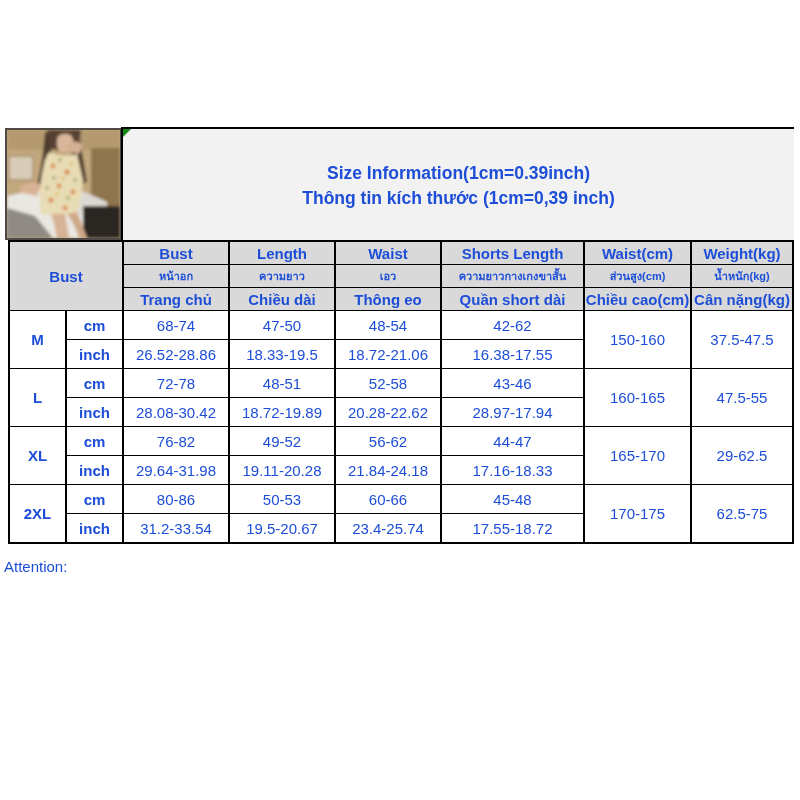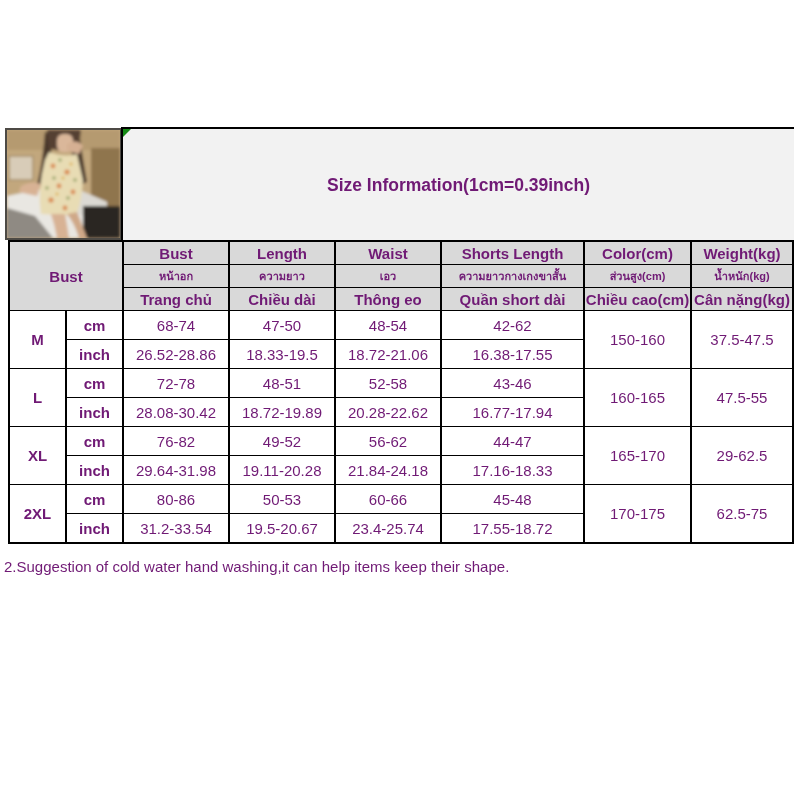--- a/index.html
+++ b/index.html
@@ -1,17 +1,17 @@
 <!DOCTYPE html>
 <html><head>
 <meta charset="utf-8">
 <style>
   html,body{margin:0;padding:0;background:#ffffff;}
   #page{position:relative;width:800px;height:800px;background:#ffffff;overflow:hidden;
-        font-family:"Liberation Sans","DejaVu Sans",sans-serif;color:#701a75;}
+        font-family:"Liberation Sans","DejaVu Sans",sans-serif;color:#1d4ed8;}
 
   
   #photo{position:absolute;left:5px;top:128px;width:113px;height:108px;
          border:2px solid #4d4a45;background:#c3a87e;}
   #photo svg{display:block;width:100%;height:100%;}
 
   
   #titlecell{position:absolute;left:121px;top:127px;width:671px;height:113px;
              background:#f2f2f2;border-top:2px solid #000;border-left:2px solid #000;
              display:flex;flex-direction:column;justify-content:center;align-items:center;}
@@ -87,20 +87,21 @@
           </g>
         <path d="M14 56 Q24 50 34 54 L30 66 Q20 64 12 62 Z" fill="#d8b294"></path>
         <path d="M44 84 Q48 96 50 108 L62 108 Q60 94 58 84 Z" fill="#d8b294"></path>
         <path d="M60 84 Q68 94 72 108 L80 108 Q74 92 70 82 Z" fill="#cfa888"></path>
       </g>
     </svg>
   </div>
 
   <div id="titlecell">
     <div class="tline">Size Information(1cm=0.39inch)</div>
+    <div class="tline">Thông tin kích thước (1cm=0,39 inch)</div>
   </div>
   <div id="err-triangle"></div>
 
   <table id="sizetable">
     <colgroup>
       <col style="width:57px">
         <col style="width:57px">
         <col style="width:106px">
         <col style="width:106px">
       <col style="width:106px">
@@ -108,21 +109,21 @@
         <col style="width:107px">
         <col style="width:102px">
     </colgroup>
     <tbody>
       <tr class="hrow">
         <td class="sizehead" colspan="2" rowspan="3">Bust</td>
         <td>Bust</td>
         <td>Length</td>
         <td>Waist</td>
         <td>Shorts Length</td>
-        <td>Color(cm)</td>
+        <td>Waist(cm)</td>
         <td>Weight(kg)</td>
       </tr>
       <tr class="hrow">
         <td class="th-lang">หน้าอก</td>
         <td class="th-lang">ความยาว</td>
         <td class="th-lang">เอว</td>
         <td class="th-lang">ความยาวกางเกงขาสั้น</td>
         <td class="th-lang">ส่วนสูง(cm)</td>
         <td class="th-lang">น้ำหนัก(kg)</td>
       </tr>
@@ -161,21 +162,21 @@
         <td class="band">52-58</td>
         <td class="band">43-46</td>
         <td class="merged" rowspan="2">160-165</td>
         <td class="merged" rowspan="2">47.5-55</td>
       </tr>
       <tr class="drow">
         <td class="unitlabel">inch</td>
         <td>28.08-30.42</td>
         <td>18.72-19.89</td>
         <td>20.28-22.62</td>
-        <td>16.77-17.94</td>
+        <td>28.97-17.94</td>
       </tr>
 
       <tr class="drow thick">
         <td class="sizelabel" rowspan="2">XL</td>
         <td class="unitlabel band">cm</td>
         <td class="band">76-82</td>
         <td class="band">49-52</td>
         <td class="band">56-62</td>
         <td class="band">44-47</td>
         <td class="merged" rowspan="2">165-170</td>
@@ -203,16 +204,16 @@
         <td class="unitlabel">inch</td>
         <td>31.2-33.54</td>
         <td>19.5-20.67</td>
         <td>23.4-25.74</td>
         <td>17.55-18.72</td>
       </tr>
     </tbody>
   </table>
 
   <div id="attention">
-    <div class="note">2.Suggestion of cold water hand washing,it can help items keep their shape.</div>
+    <div class="note">Attention:</div>
   </div>
 
 </div>
 
 </body></html>

